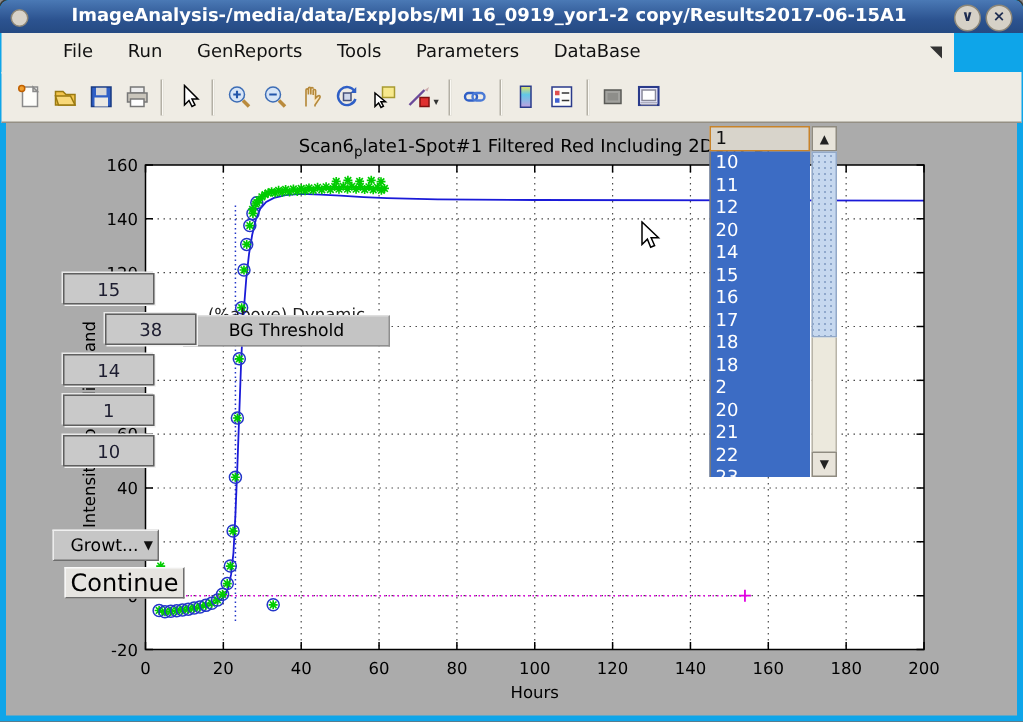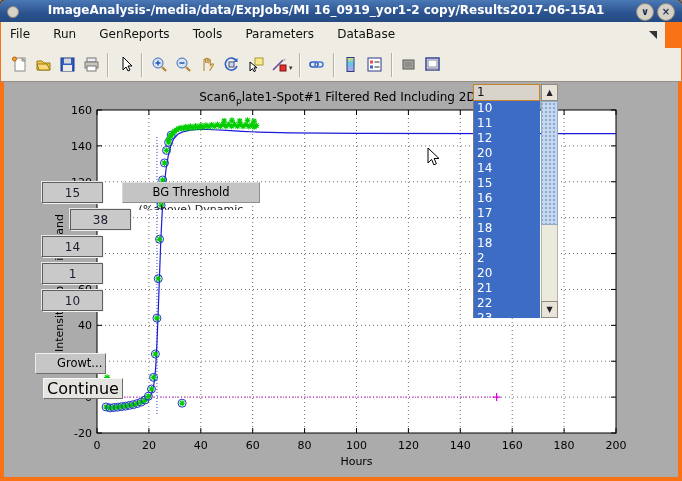--- a/index.html
+++ b/index.html
@@ -1,55 +1,55 @@
 <!DOCTYPE html>
 <html><head>
 <meta charset="utf-8">
 <style>
   html,body{margin:0;padding:0;background:#8a8a8a;font-family:"DejaVu Sans",sans-serif;}
-  #win{position:relative;width:682px;height:481px;overflow:hidden;background:#f97316;
+  #win{position:relative;width:682px;height:481px;overflow:hidden;background:#0ea5e9;
        border-radius:6px 6px 0 0;box-shadow:0 0 0 1px #3a3a3a;}
   
   #titlebar{position:absolute;left:0;top:0;width:682px;height:22px;
     background:linear-gradient(#4a79b5,#2c5390 60%,#254a82);border-radius:6px 6px 0 0;}
   #app-icon{position:absolute;left:7px;top:6px;width:10px;height:10px;border-radius:50%;
     background:#d8d3c9;border:1px solid #8d8778;}
   #title-text{position:absolute;left:30px;right:60px;top:3px;text-align:center;color:#fff;
     font-size:12px;font-weight:bold;white-space:nowrap;overflow:hidden;}
   .tb-btn{position:absolute;top:3px;width:16px;height:16px;border-radius:50%;
     background:#d6d1c7;border:1px solid #8d8778;color:#1d2c50;font-size:10px;
     line-height:15px;text-align:center;font-weight:bold;}
   #btn-shade{right:28px;} #btn-close{right:7px;}
   
-  #menubar{position:absolute;left:1px;top:22px;width:664px;height:26px;background:#efece4;
-    border-bottom:1px solid #d6d2c8;}
+  #menubar{position:absolute;left:1px;top:22px;width:603px;height:26px;background:#efece4;
+    border-bottom:1px solid #d6d2c8;padding-left:32px;}
   .menu-item{display:inline-block;padding:5px 9px 0 9px;font-size:12px;color:#111;}
   #menu-overflow{position:absolute;right:8px;top:9px;width:0;height:0;
     border-left:8px solid transparent;border-top:8px solid #333;}
   
   #toolbar{position:absolute;left:1px;top:48px;width:680px;height:34px;background:#efece4;
     border-bottom:1px solid #948f84;display:flex;align-items:center;padding-left:6px;box-sizing:border-box;}
   .ti{width:24px;height:24px;display:flex;align-items:center;justify-content:center;flex:0 0 auto;}
   .tsep{width:1px;height:24px;background:#b4b0a5;border-right:1px solid #fbf9f4;margin:0 4px;flex:0 0 auto;}
   .drop-arrow{font-size:7px;color:#333;margin:6px 2px 0 -2px;}
   
   #figure{position:absolute;left:4px;top:82px;width:674px;height:395px;background:#ababab;}
   #plot-svg{position:absolute;left:0px;top:82px;z-index:1;}
   
   .edit{position:absolute;width:61px;height:21px;background:#c9c9c9;border:1px solid #5f5f5f;
     box-shadow:-1px -1px 0 #e9e9e9,1px 1px 0 #f2f2f2;font-size:12px;color:#1d1d30;
     text-align:center;line-height:20px;z-index:3;box-sizing:border-box;}
   .lbl-btn{position:absolute;left:122px;width:138px;height:21px;background:#c4c4c4;
     border:1px solid #8f8f8f;border-top-color:#dedede;border-left-color:#d6d6d6;
-    font-size:11.5px;color:#000;text-align:center;line-height:19px;z-index:3;box-sizing:border-box;}
+    font-size:11.5px;color:#000;text-align:center;line-height:19px;z-index:3;box-sizing:border-box;margin-top:28px;}
   #bg-subline{position:absolute;left:122px;top:203px;width:138px;height:7px;overflow:hidden;
     font-size:11px;color:#222;text-align:center;z-index:2;}
   #growth-btn{position:absolute;left:35px;top:353px;width:71px;height:21px;background:#c6c6c6;
     border:1px solid #6e6e6e;border-top-color:#f0f0f0;border-left-color:#ececec;
-    font-size:11.5px;color:#000;line-height:19px;padding-left:21px;z-index:3;box-sizing:border-box;}
+    font-size:11.5px;color:#000;line-height:19px;padding-left:11px;z-index:3;box-sizing:border-box;}
   #growth-btn .arr{float:right;margin-right:3px;font-size:8px;line-height:20px;color:#111;}
   #continue-btn{position:absolute;left:43px;top:378px;width:80px;height:21px;background:#e6e4e0;
     border:1px solid #6e6e6e;border-top-color:#fafafa;border-left-color:#f6f6f6;
     font-size:16px;color:#000;text-align:center;line-height:19px;z-index:3;box-sizing:border-box;}
   
   #dropdown{position:absolute;left:473px;top:84px;width:85px;height:234px;z-index:5;}
   #dd-edit{position:absolute;left:0;top:0;width:67px;height:17px;background:#d8d4cb;
     border:1px solid #c8832a;font-size:12px;color:#111;line-height:15px;padding-left:3px;box-sizing:border-box;}
   #dd-list{position:absolute;left:0;top:17px;width:67px;height:217px;background:#3c6cc4;
     border-left:1px solid #7a7a7a;overflow:hidden;box-sizing:border-box;}

